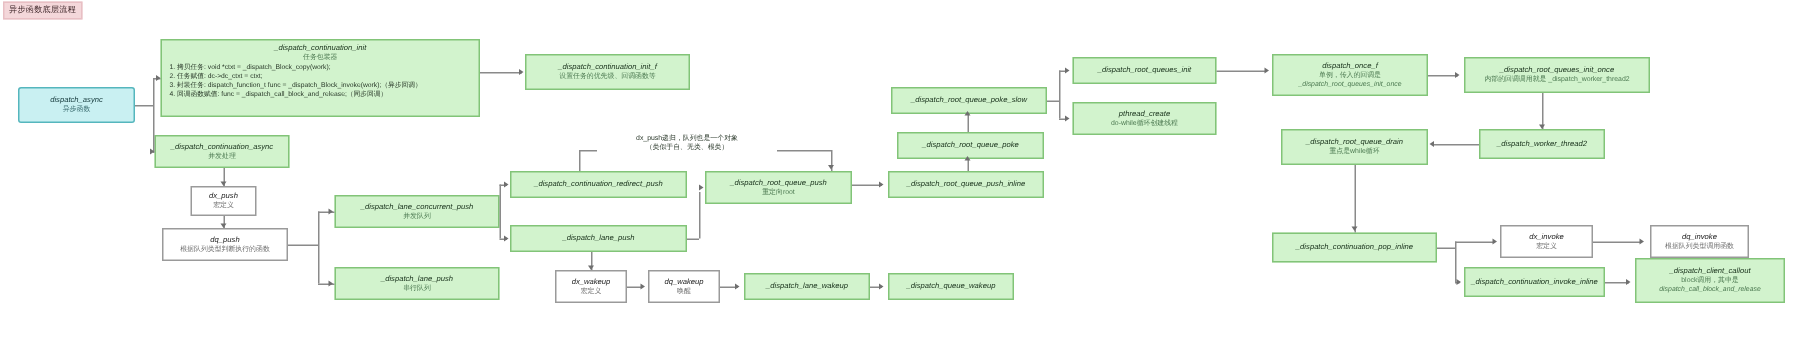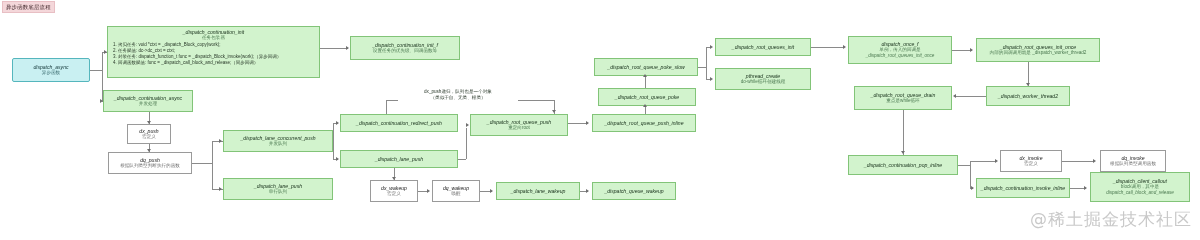--- a/index.html
+++ b/index.html
@@ -323,15 +323,14 @@
 
   <div class="ln lh" style="left:418px;top:191px;width:10px;"></div>
   <div class="arw r" style="left:427px;top:189px;"></div>
 
   <div class="ln lh" style="left:480px;top:191px;width:12px;"></div>
   <div class="arw r" style="left:490px;top:189px;"></div>
 
   <div class="ln lh" style="left:580px;top:191px;width:8px;"></div>
   <div class="arw r" style="left:586px;top:189px;"></div>
 
-  <div class="watermark">@稀土掘金技术社区</div>
 
 </div>
 
 </body></html>

